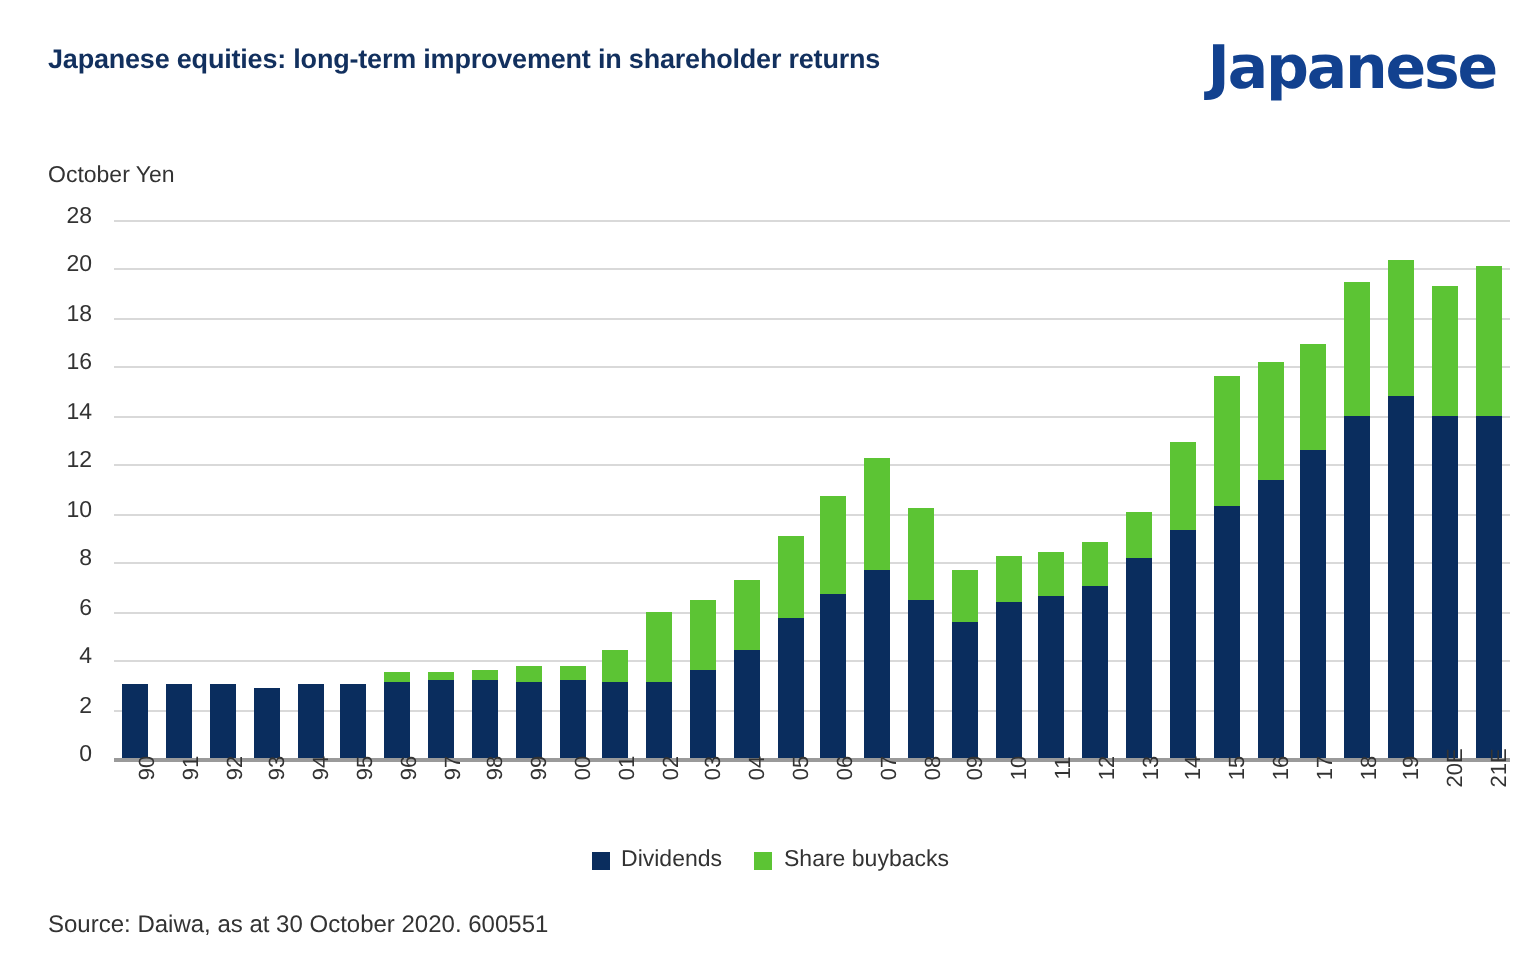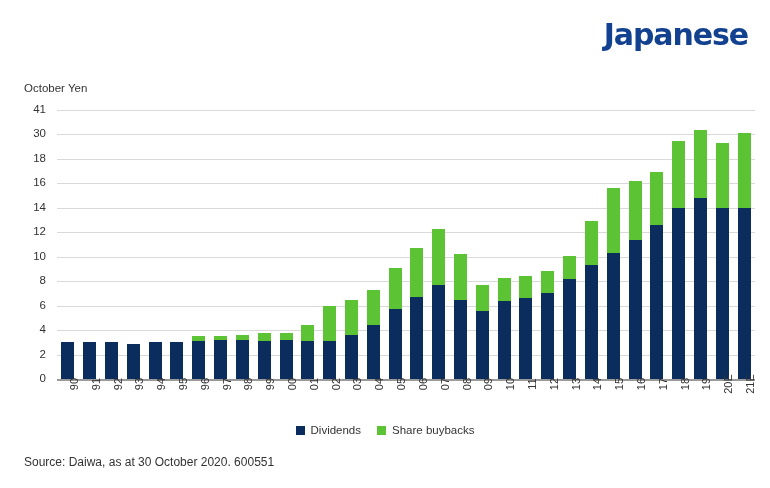--- a/index.html
+++ b/index.html
@@ -77,20 +77,21 @@
 
   .source{
     position:absolute;left:24px;top:455px;
     font-size:12px;color:#333333;
   }
 </style>
 </head>
 <body>
 
 <div class="header">
+  <div class="title">Japanese equities: long-term improvement in shareholder returns</div>
   <div class="logo">Japanese</div>
 </div>
 
 <div class="axis-unit">October Yen</div>
 
 <div class="plot-wrap">
   <div class="plot">
     <div id="gridlines">
         <div class="gridline zero" style="top: 269px;"></div>
         <div class="ytick" style="top: 269px;">0</div>
@@ -106,23 +107,23 @@
         <div class="ytick" style="top: 146.727px;">10</div>
         <div class="gridline" style="top: 122.273px;"></div>
         <div class="ytick" style="top: 122.273px;">12</div>
         <div class="gridline" style="top: 97.8182px;"></div>
         <div class="ytick" style="top: 97.8182px;">14</div>
         <div class="gridline" style="top: 73.3636px;"></div>
         <div class="ytick" style="top: 73.3636px;">16</div>
         <div class="gridline" style="top: 48.9091px;"></div>
         <div class="ytick" style="top: 48.9091px;">18</div>
         <div class="gridline" style="top: 24.4545px;"></div>
-        <div class="ytick" style="top: 24.4545px;">30</div>
+        <div class="ytick" style="top: 24.4545px;">20</div>
         <div class="gridline" style="top: 0px;"></div>
-        <div class="ytick" style="top: 0px;">41</div>
+        <div class="ytick" style="top: 0px;">28</div>
       </div>
     <div class="bars" id="bars">
         <div class="bar-slot">
           <div class="bar">
             <div class="seg-div" style="height: 37.2932px; background: rgb(10, 45, 94);"></div>
           </div>
         </div>
         <div class="bar-slot">
           <div class="bar">
             <div class="seg-div" style="height: 37.2932px; background: rgb(10, 45, 94);"></div>

